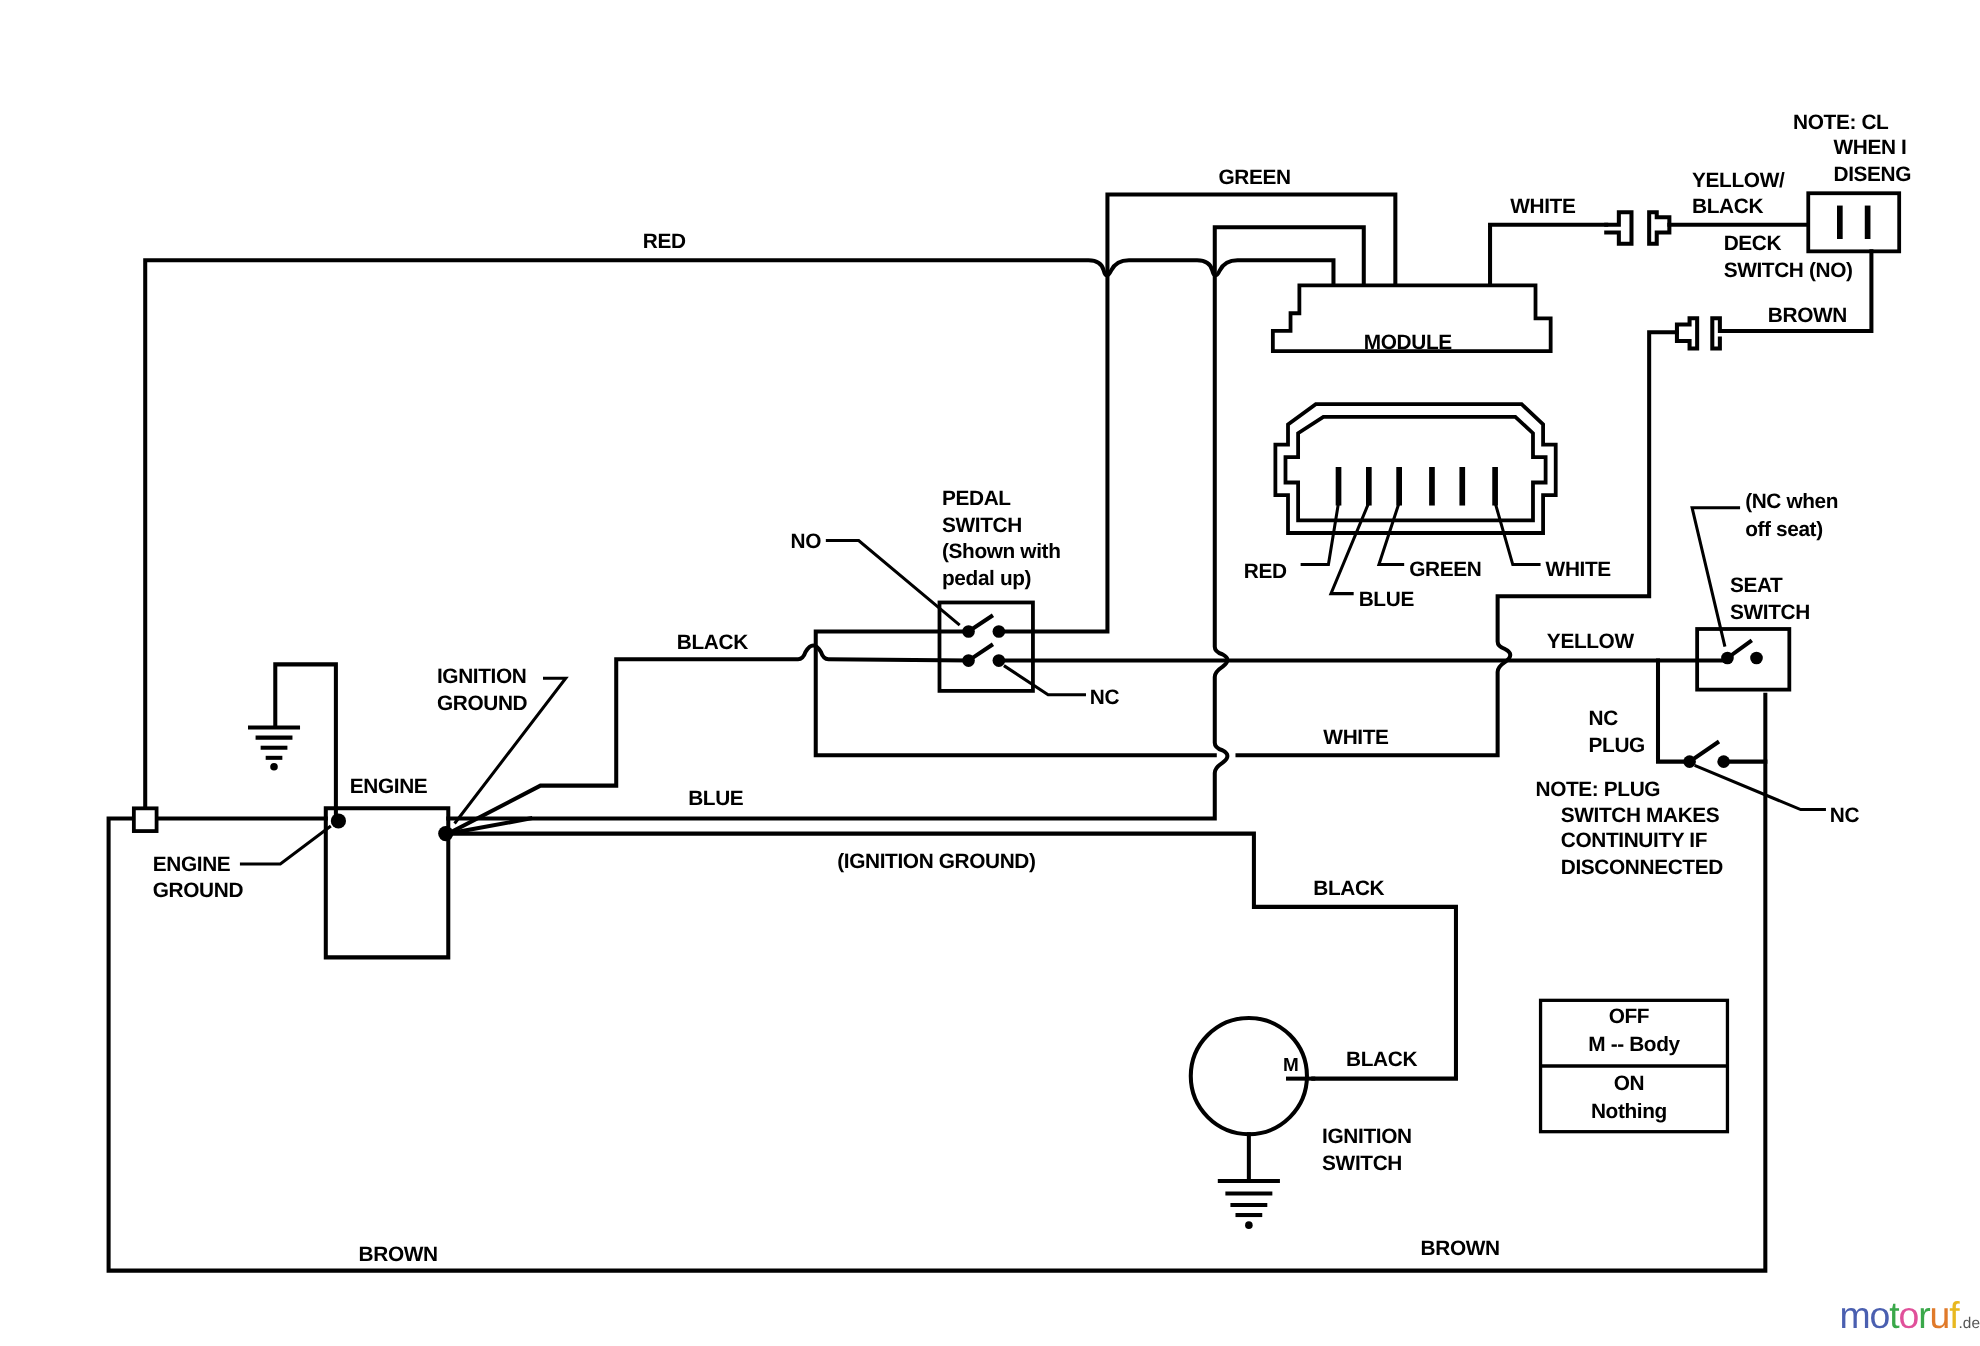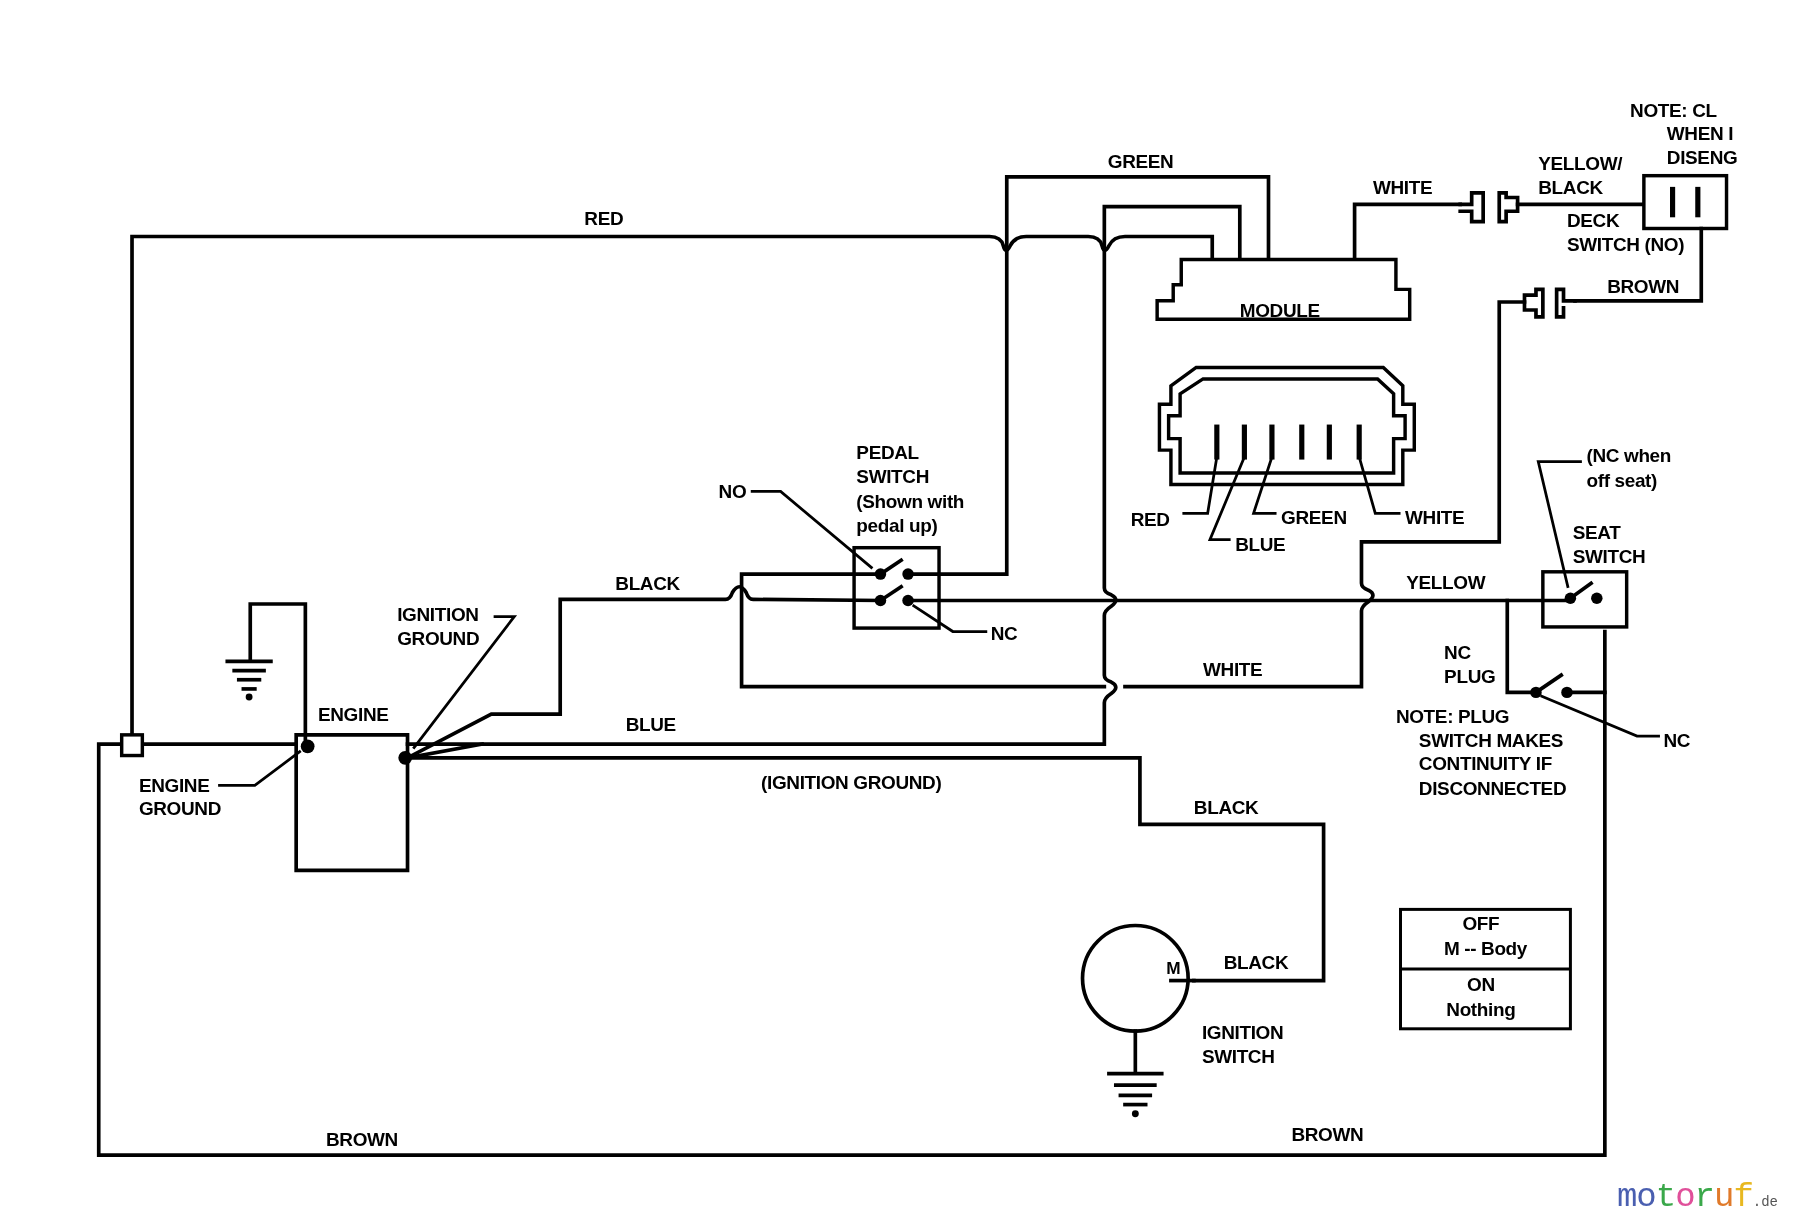--- a/index.html
+++ b/index.html
@@ -4,21 +4,21 @@
 <style>
   html, body { margin: 0; padding: 0; background: #ffffff; }
   body { width: 1800px; height: 1224px; overflow: hidden; position: relative; }
   #diagram { position: absolute; left: 0; top: 0; width: 1800px; height: 1224px; }
   .w { fill: none; stroke: #000; stroke-width: 3.2; stroke-linejoin: miter; stroke-linecap: square; }
   .thin { fill: none; stroke: #000; stroke-width: 2.4; }
   .dot { fill: #000; }
   .lbl { font-family: "Liberation Sans", sans-serif; font-weight: bold; font-size: 16.5px; fill: #000; letter-spacing: -0.3px; }
   .lbl-sm { font-family: "Liberation Sans", sans-serif; font-weight: bold; font-size: 15px; fill: #000; }
   .box { fill: #fff; stroke: #000; stroke-width: 3; }
-  .logo { position: absolute; right: 22px; bottom: 8px; font-family: Liberation Mono, monospace; font-size: 34px; letter-spacing: -1px; }
+  .logo { position: absolute; right: 0; bottom: 8px; font-family: Liberation Sans, sans-serif; font-size: 34px; letter-spacing: -1px; }
   .logo .de { font-size: 14px; color: #555; letter-spacing: 0; }
 </style>
 </head>
 <body>
 
 <svg id="diagram" viewBox="0 0 1568 1066" preserveAspectRatio="none" xmlns="http://www.w3.org/2000/svg">
 
   <path class="w" d="M115,640 L115,206 L862,206 Q872,206 874,214 Q876,222 880,214 Q884,206 894,206 L948,206 Q958,206 960,214 Q962,222 966,214 Q970,206 980,206 L1056,206 L1056,226"></path>
   <text class="lbl" x="509" y="196">RED</text>
 

